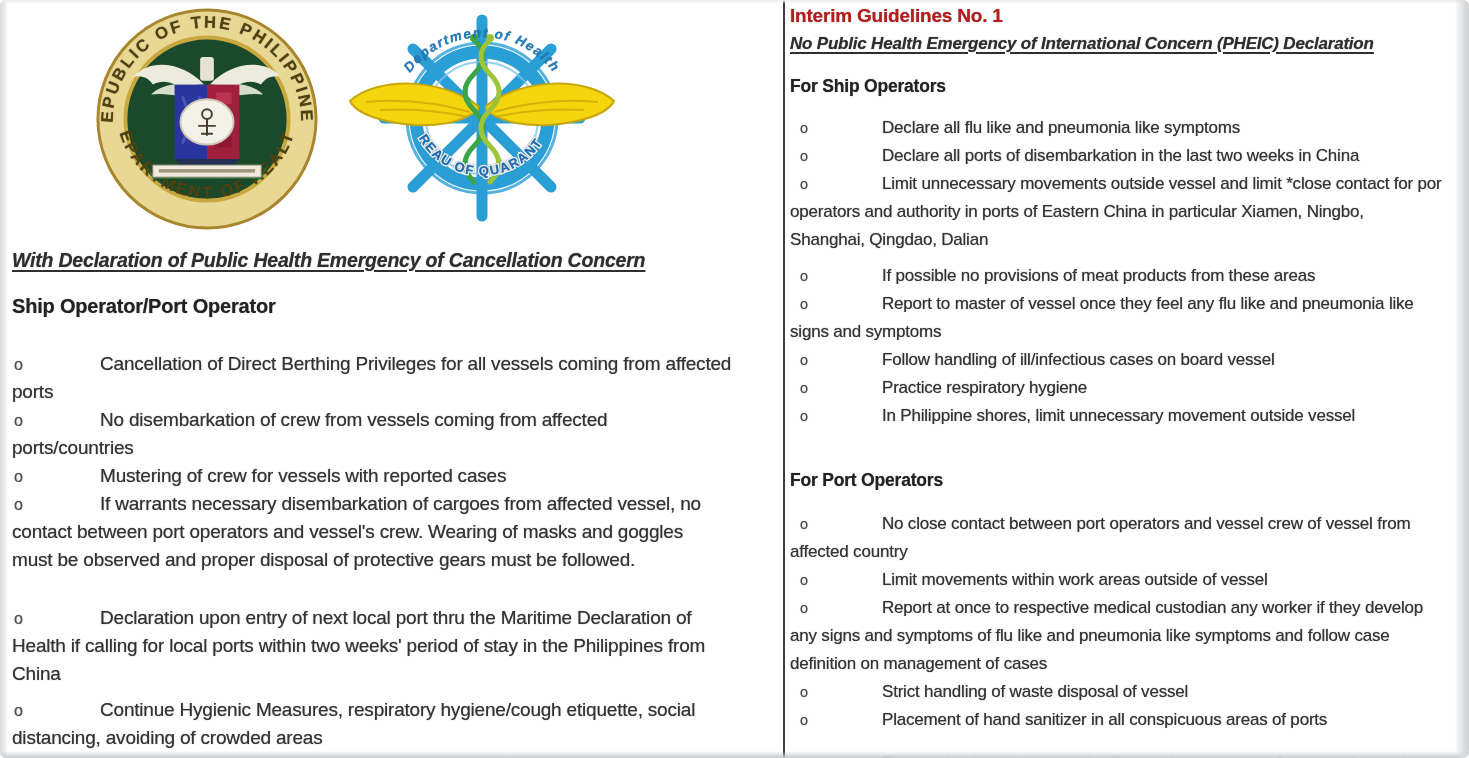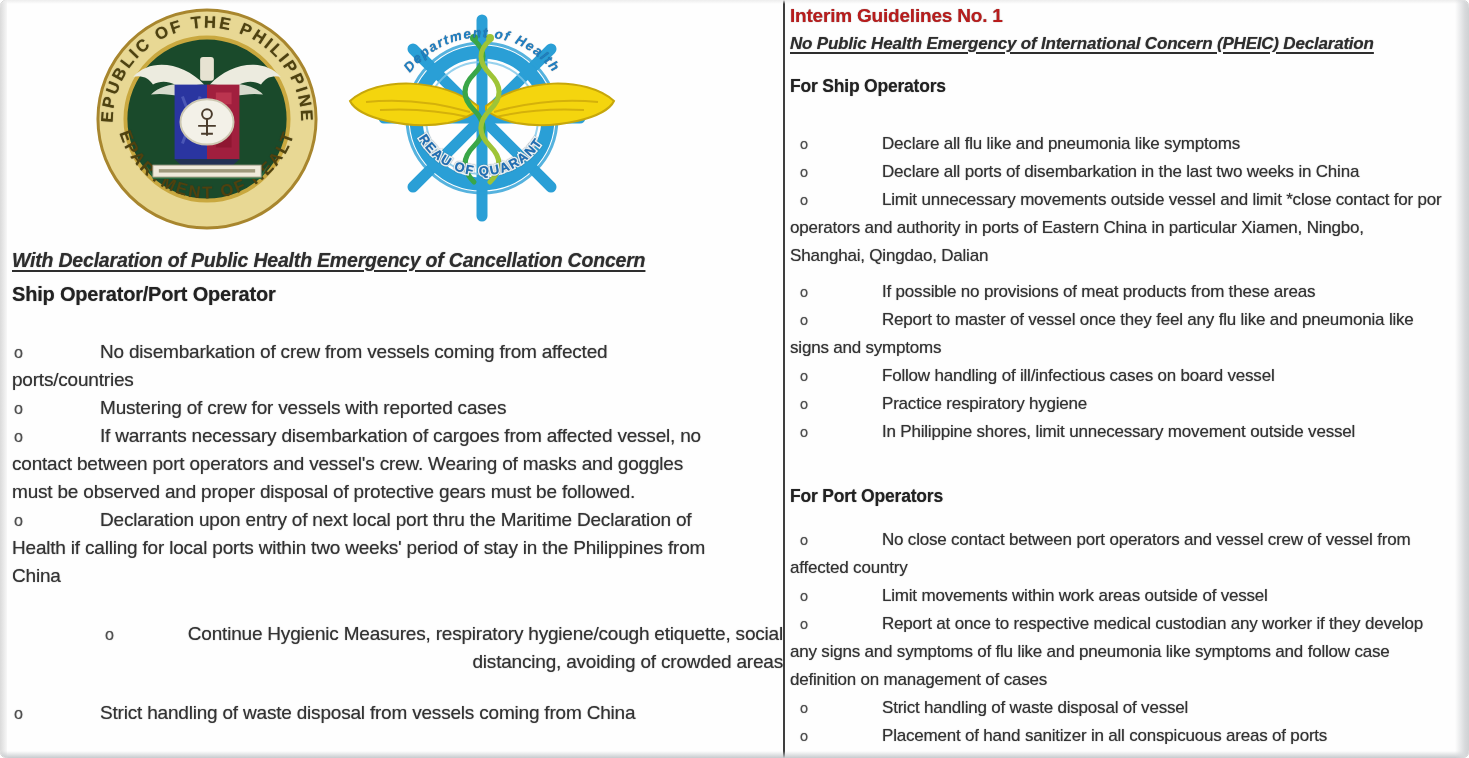--- a/index.html
+++ b/index.html
@@ -23,33 +23,33 @@
   .edge-right{right:0;top:0;width:14px;height:100%;background:linear-gradient(90deg,rgba(255,255,255,0),#d8dadc 70%,#cfd1d3);}
   .page-divider{position:absolute;left:783px;top:0;width:2px;height:100%;background:#3e3e3e;z-index:4;}
   .left-rule{position:absolute;left:5px;top:0;width:2px;height:100%;z-index:4;
     background:linear-gradient(#d6d6d6 0%, #bdbdbd 28%, #4a4a4a 34%, #3c3c3c 58%, #8f8f8f 78%, #b5b5b5 100%);opacity:.85;}
 
   
   .page-left{position:absolute;left:12px;top:0;width:771px;height:100%;padding-top:6px;}
   .logos{display:flex;align-items:flex-start;gap:26px;padding-left:82px;height:228px;}
   .h-left-underlined{margin-top:12px;font-size:19.5px;line-height:28px;font-weight:bold;font-style:italic;
     text-decoration:underline;text-decoration-thickness:2px;text-underline-offset:3px;color:#2e2e2e;letter-spacing:-0.2px;}
-  .h-left-bold{margin-top:6px;font-size:20px;line-height:28px;font-weight:bold;color:#222;letter-spacing:-0.2px;}
+  .h-left-bold{margin-top:18px;font-size:20px;line-height:28px;font-weight:bold;color:#222;letter-spacing:-0.2px;}
   .list-left{margin-top:30px;font-size:19px;line-height:28px;letter-spacing:-0.2px;}
   .list-left div.li:nth-of-type(4){margin-bottom:30px;}
-  .list-left div.li:nth-of-type(5){margin-bottom:23px;text-align:right;}
+  .list-left div.li:nth-of-type(5){margin-bottom:8px;}
 
   
   .page-right{position:absolute;left:790px;top:0;width:676px;height:100%;padding-top:2px;font-size:17px;letter-spacing:-0.2px;}
   .r-title{font-size:19px;line-height:28px;font-weight:bold;color:#b91c1c;}
   .r-subtitle{font-size:17px;line-height:28px;font-weight:bold;font-style:italic;color:#2e2e2e;
     text-decoration:underline;text-decoration-thickness:1.5px;text-underline-offset:3px;}
   .r-heading{margin-top:14px;font-size:17.5px;line-height:28px;font-weight:bold;color:#222;}
   .r-heading.second{margin-top:36px;}
-  .r-list{margin-top:30px;line-height:28px;}
+  .r-list{margin-top:14px;line-height:28px;}
   .list-ship div.li:nth-of-type(3){margin-bottom:8px;}
   .r-list.list-port{margin-top:16px;}
 
   
   .li{display:block;}
   .marker{display:inline-block;width:12px;color:#4f4f4f;font-size:.85em;vertical-align:baseline;}
   .page-left .marker{margin-left:2px;}
   .page-right .marker{margin-left:10px;}
   .tab{display:inline-block;width:74px;}
   .page-right .tab{width:70px;}
@@ -153,20 +153,22 @@
         </text>
       </svg>
     </div>
 
     <div class="h-left-underlined">With Declaration of Public Health Emergency of Cancellation Concern</div>
 
     <div class="h-left-bold">Ship Operator/Port Operator</div>
 
     <div class="list-left">
 
+        <div class="li"><span class="marker">o</span><span class="tab"></span><span class="li-text">Cancellation of Direct Berthing Privileges for all vessels coming from affected
+ports</span></div>
 
         <div class="li"><span class="marker">o</span><span class="tab"></span><span class="li-text">No disembarkation of crew from vessels coming from affected
 ports/countries</span></div>
 
         <div class="li"><span class="marker">o</span><span class="tab"></span><span class="li-text">Mustering of crew for vessels with reported cases</span></div>
 
         <div class="li"><span class="marker">o</span><span class="tab"></span><span class="li-text">If warrants necessary disembarkation of cargoes from affected vessel, no
 contact between port operators and vessel's crew. Wearing of masks and goggles
 must be observed and proper disposal of protective gears must be followed.</span></div>
 

